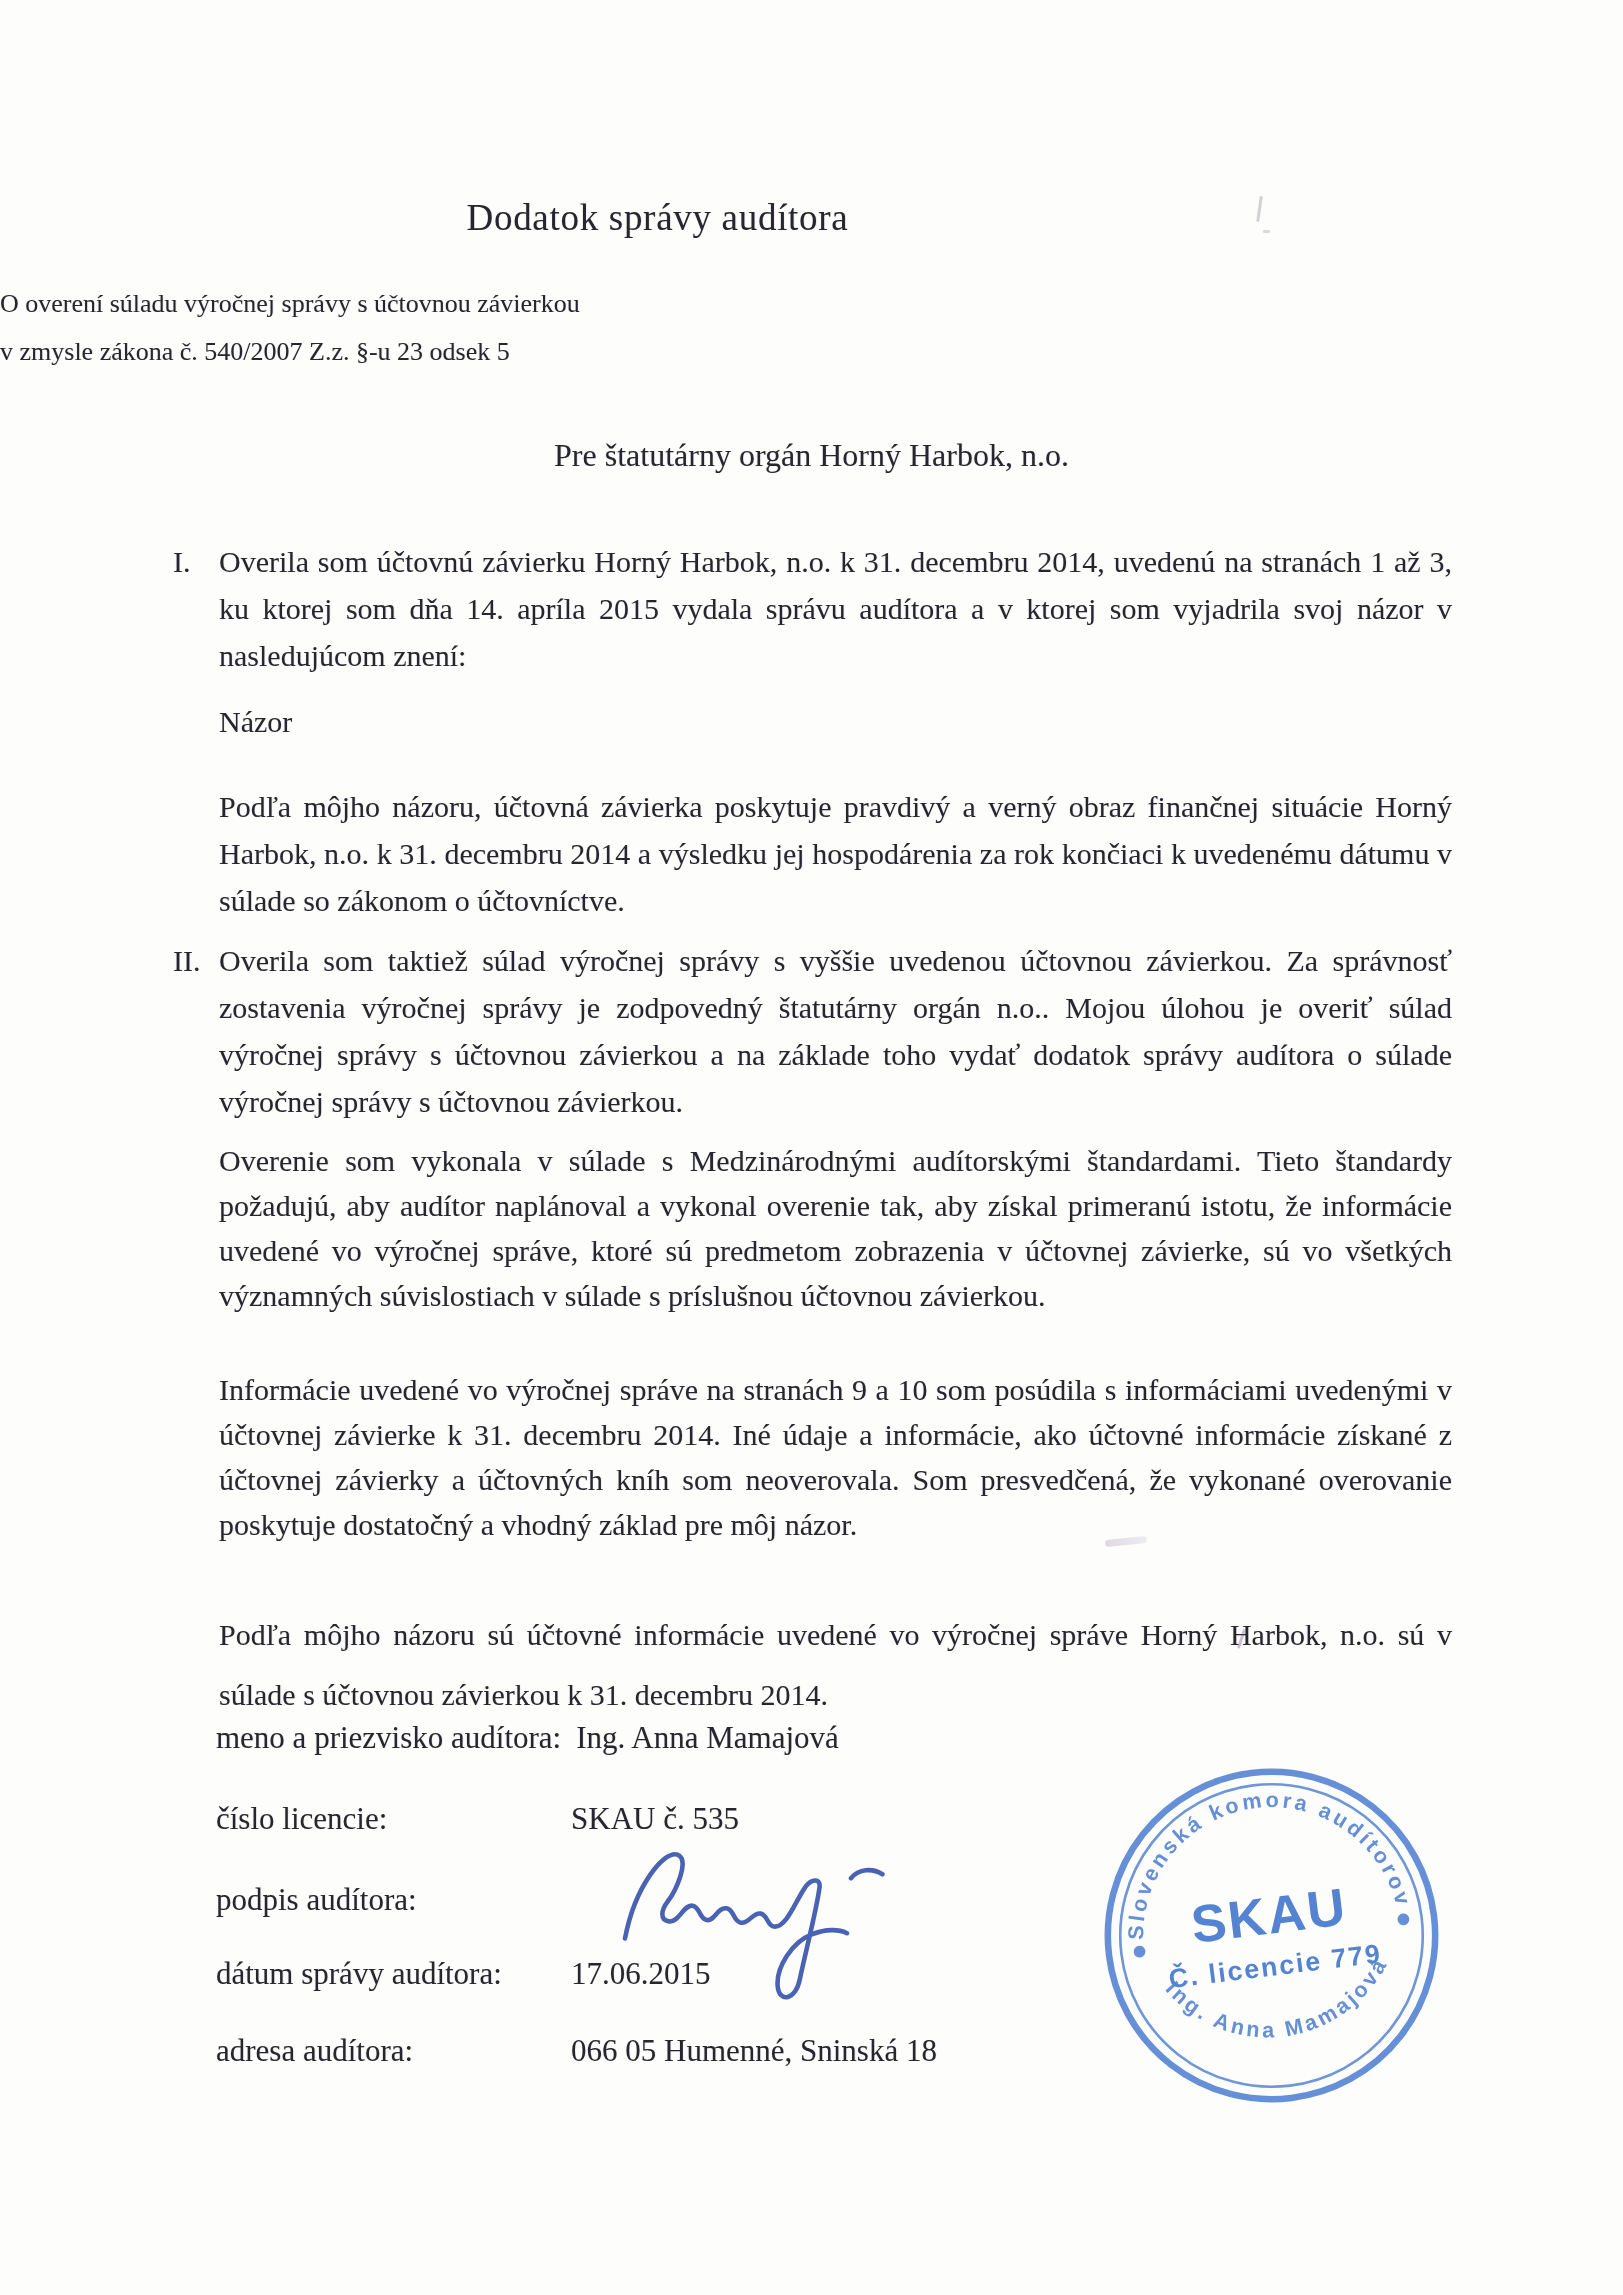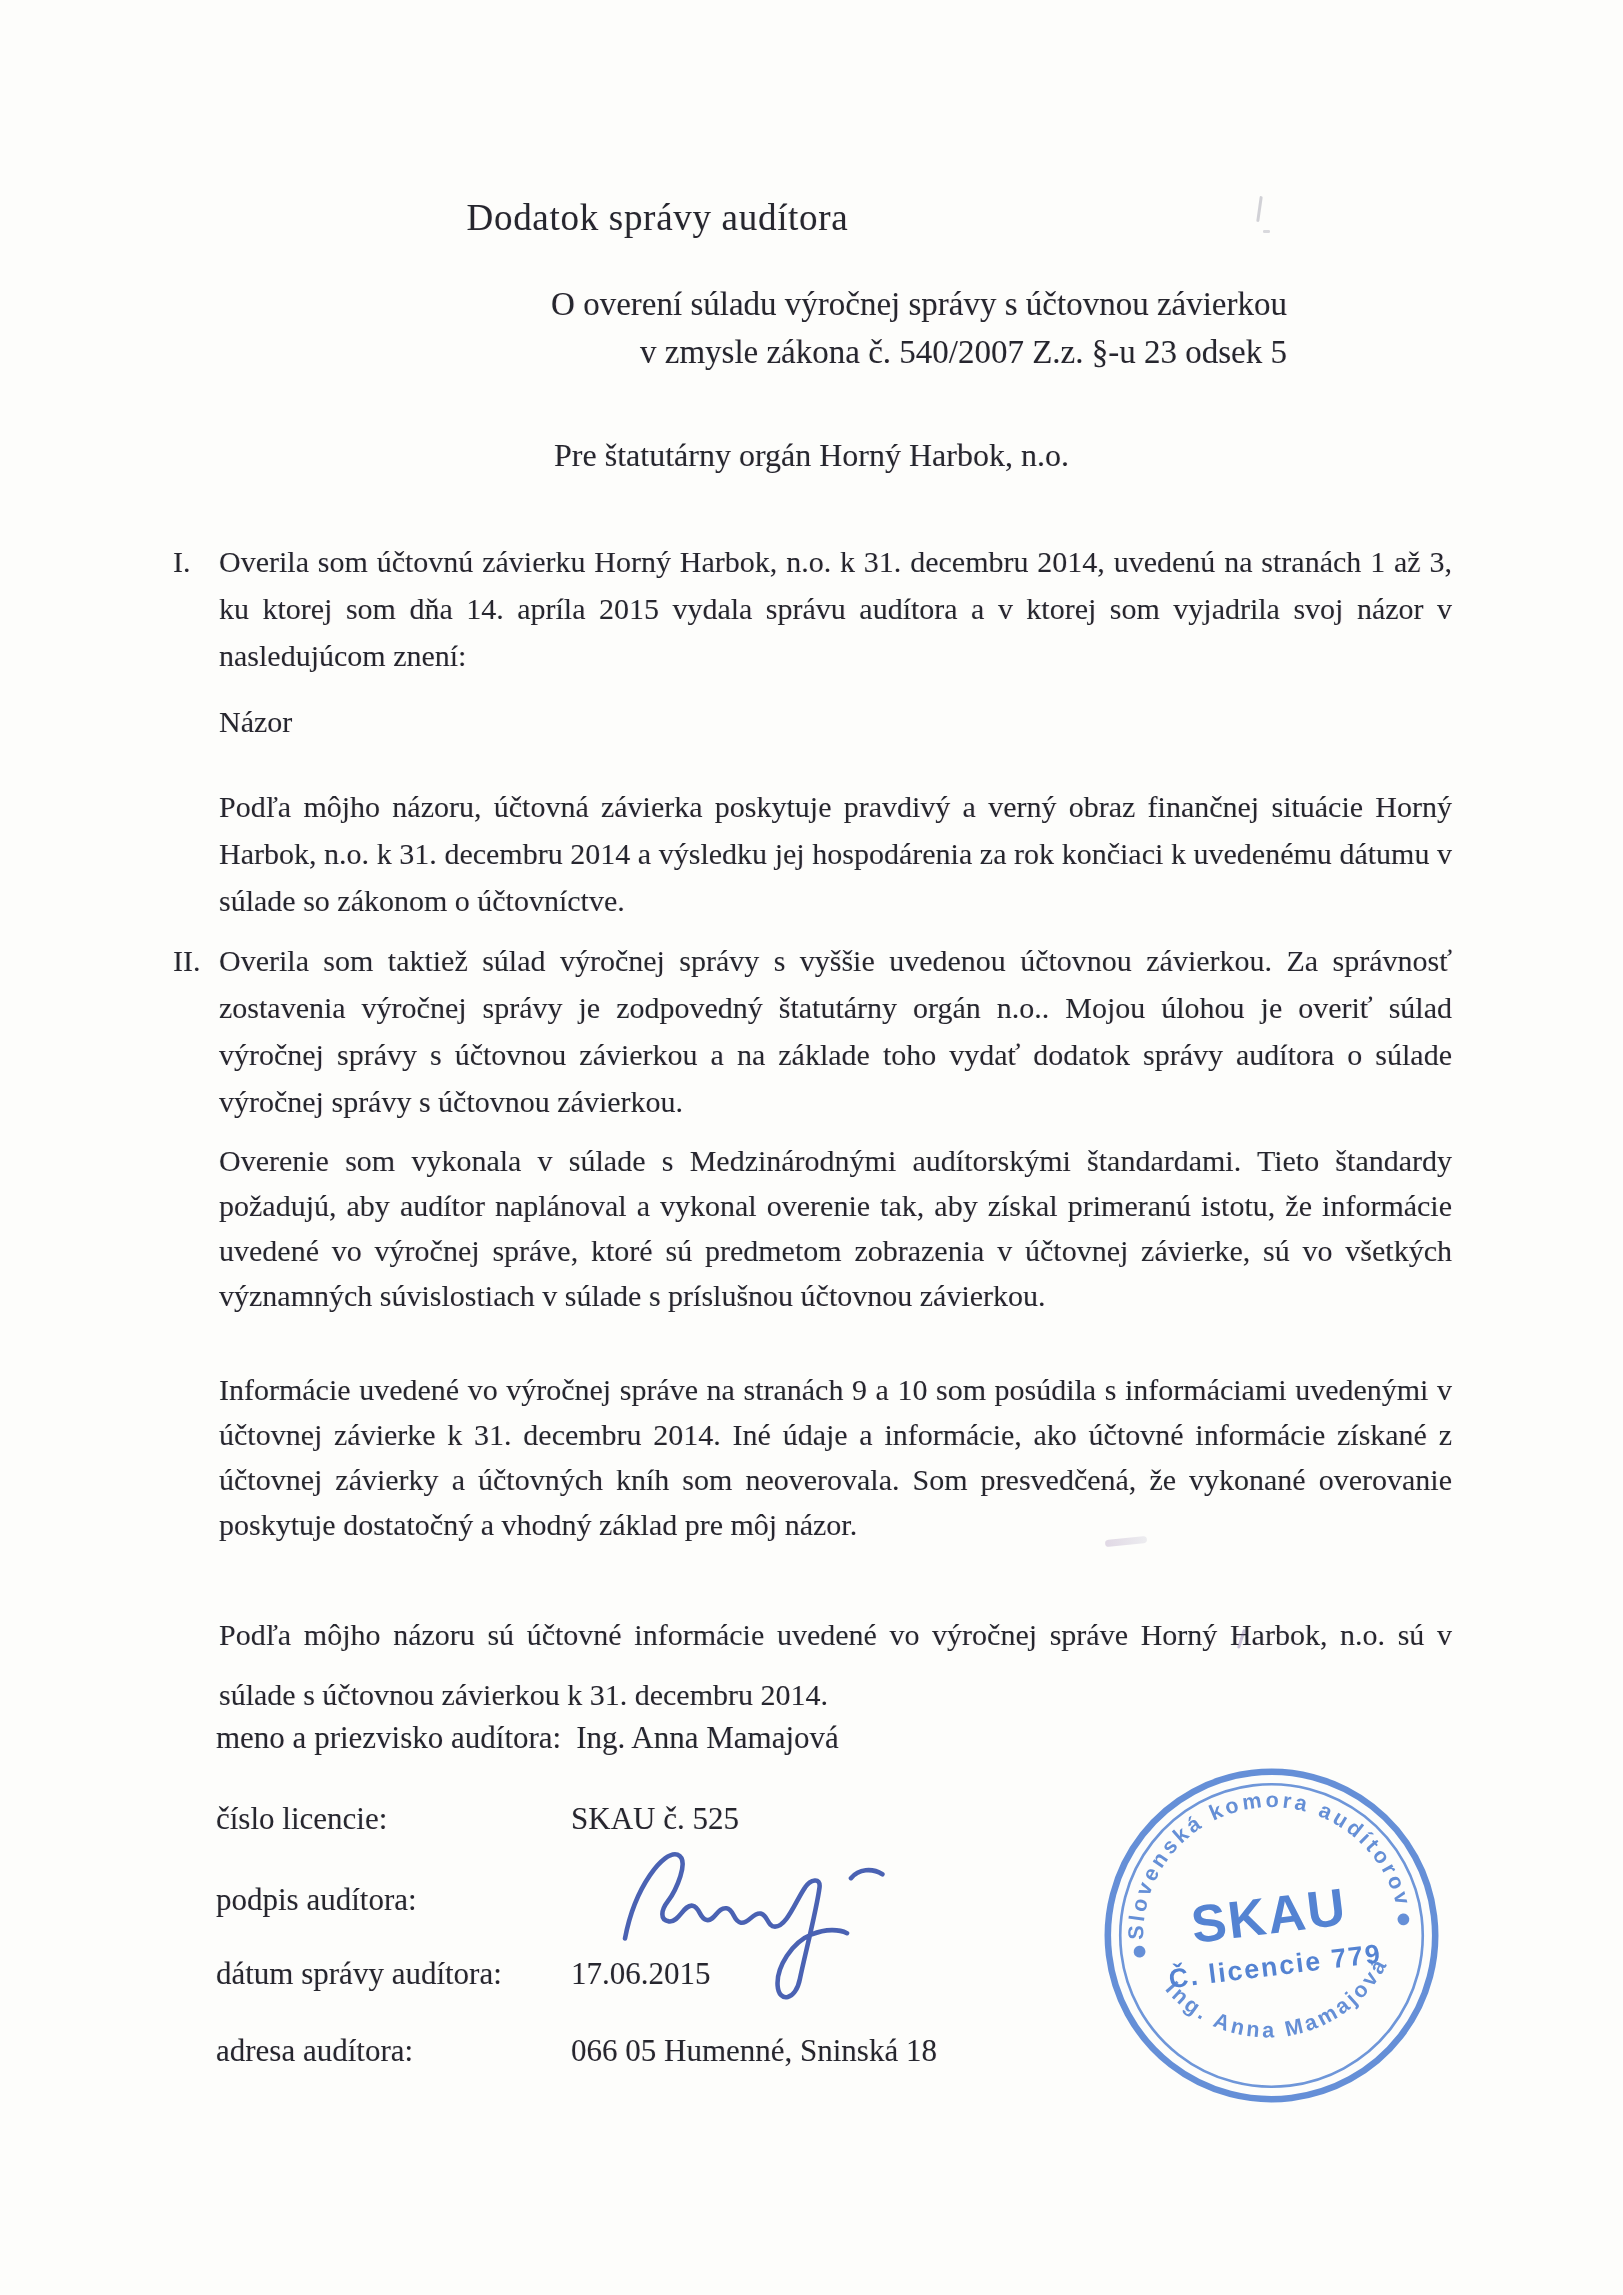--- a/index.html
+++ b/index.html
@@ -15,21 +15,21 @@
   .abs{position:absolute;}
   .ink{
     text-shadow:0.8px 0 0 rgba(150,60,150,0.10), -0.8px 0 0 rgba(60,130,60,0.08);
   }
   .title{
     left:0;top:196px;width:1315px;
     text-align:center;font-size:37px;letter-spacing:0.7px;
   }
   .subtitle{
     left:0;top:280px;width:1287px;
-    text-align:right;font-size:33px;line-height:48px;
+    text-align:left;font-size:26px;line-height:48px;
   }
   .addressee{
     left:0;top:437px;width:1623px;
     text-align:center;font-size:32px;
   }
   .bodypar{
     left:219px;width:1233px;
     font-size:30px;line-height:47px;
     text-align:justify;
   }
@@ -106,21 +106,21 @@
 
   <div class="abs ink bodypar tight" style="top:1367px;">Informácie uvedené vo výročnej správe na stranách 9 a 10 som posúdila s informáciami uvedenými v účtovnej závierke k 31. decembru 2014. Iné údaje a informácie, ako účtovné informácie získané z účtovnej závierky a účtovných kníh som neoverovala. Som presvedčená, že vykonané overovanie poskytuje dostatočný a vhodný základ pre môj názor.</div>
 
   <div class="abs ink bodypar" style="top:1605px;line-height:60px;">Podľa môjho názoru sú účtovné informácie uvedené vo výročnej správe Horný Harbok, n.o. sú v súlade s účtovnou závierkou k 31. decembru 2014.</div>
 
   <div class="abs ink fieldrow inline" style="top:1720px;">
     <span class="flabel">meno a priezvisko audítora:</span><span>Ing. Anna Mamajová</span>
   </div>
 
   <div class="abs ink fieldrow" style="top:1801px;">
-    <span class="flabel">číslo licencie:</span><span>SKAU č. 525</span>
+    <span class="flabel">číslo licencie:</span><span>SKAU č. 535</span>
   </div>
 
   <div class="abs ink fieldrow" style="top:1882px;">
     <span class="flabel">podpis audítora:</span>
   </div>
 
   <div class="abs ink fieldrow" style="top:1956px;">
     <span class="flabel">dátum správy audítora:</span><span>17.06.2015</span>
   </div>
 

